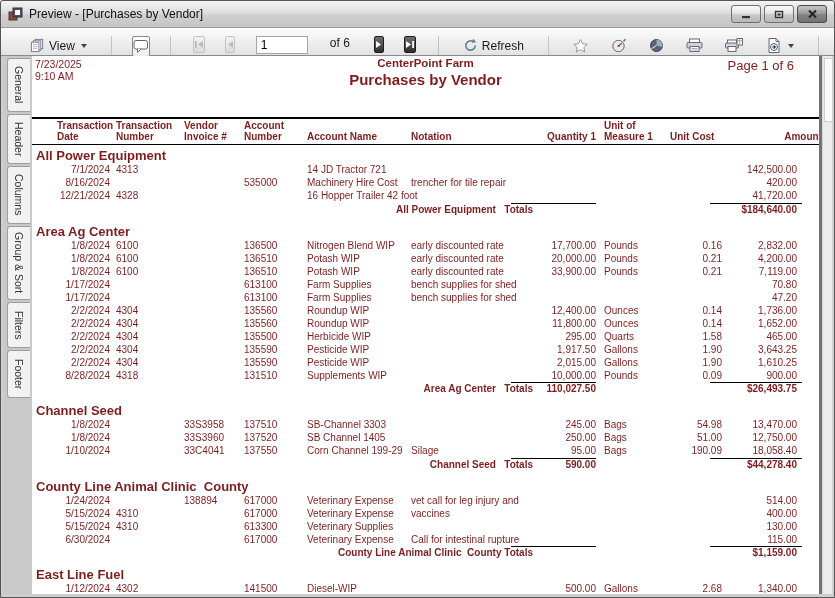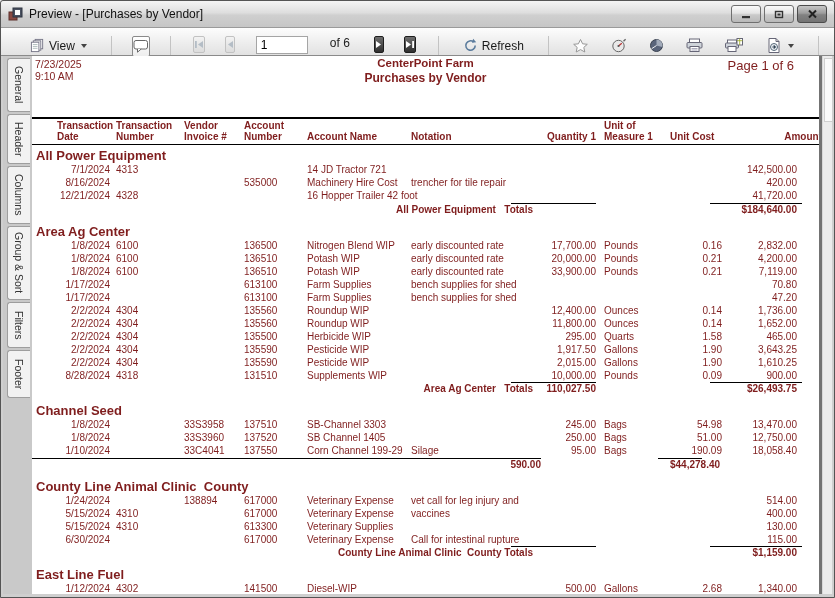--- a/index.html
+++ b/index.html
@@ -64,21 +64,21 @@
   .scrollbar { width:12px; flex:0 0 12px; background:#ececec; border-left:1px solid #d8d8d8; position:relative; }
   .thumb { position:absolute; top:2px; left:1px; right:1px; height:64px; background:#fafafa;
     border:1px solid #cfcfcf; }
 
   
   .report { position:absolute; inset:0; font-size:10px; }
   .rpt-head { position:relative; height:61px; }
   .rpt-date { position:absolute; left:3px; top:2px; font-size:10.5px; }
   .rpt-time { position:absolute; left:3px; top:14px; font-size:10.5px; }
   .rpt-company { position:absolute; width:100%; text-align:center; top:1px; font-weight:bold; font-size:11.5px; }
-  .rpt-title { position:absolute; width:100%; text-align:center; top:15px; font-weight:bold; font-size:12px; }
+  .rpt-title { position:absolute; width:100%; text-align:center; top:15px; font-weight:bold; font-size:15px; }
   .rpt-page { position:absolute; right:25px; top:2px; font-size:13px; }
 
   .thead { display:grid; grid-template-columns:78px 74px 60px 63px 104px 130px 55px 74px 52px 100px;
     border-top:2px solid #000; border-bottom:1px solid #000; padding:1px 0 2px;
     font-weight:bold; }
   .hc div { line-height:11px; white-space:nowrap; }
   .h1 { padding-left:25px; } .h2 { padding-left:6px; }
   .h7 { text-align:right; } .h8 { padding-left:8px; }
   .h9 { text-align:left; } .h10 { text-align:right; }
 
@@ -527,20 +527,21 @@
                 <div class="cell c3">33C4041</div>
                 <div class="cell c4">137550</div>
                 <div class="cell c5">Corn Channel 199-29</div>
                 <div class="cell c6">Silage</div>
                 <div class="cell c7">95.00</div>
                 <div class="cell c8">Bags</div>
                 <div class="cell c9">190.09</div>
                 <div class="cell c10">18,058.40</div>
               </div>
               <div class="tot">
+                <div class="tlabel">Channel Seed   Totals</div>
                 <div class="tqty">590.00</div>
                 <div></div>
                 <div></div>
                 <div class="tamt">$44,278.40</div>
               </div>
             </div>
             <div class="grp">
               <div class="gtitle">County Line Animal Clinic  County</div>
               <div class="trow">
                 <div class="cell c1">1/24/2024</div>

